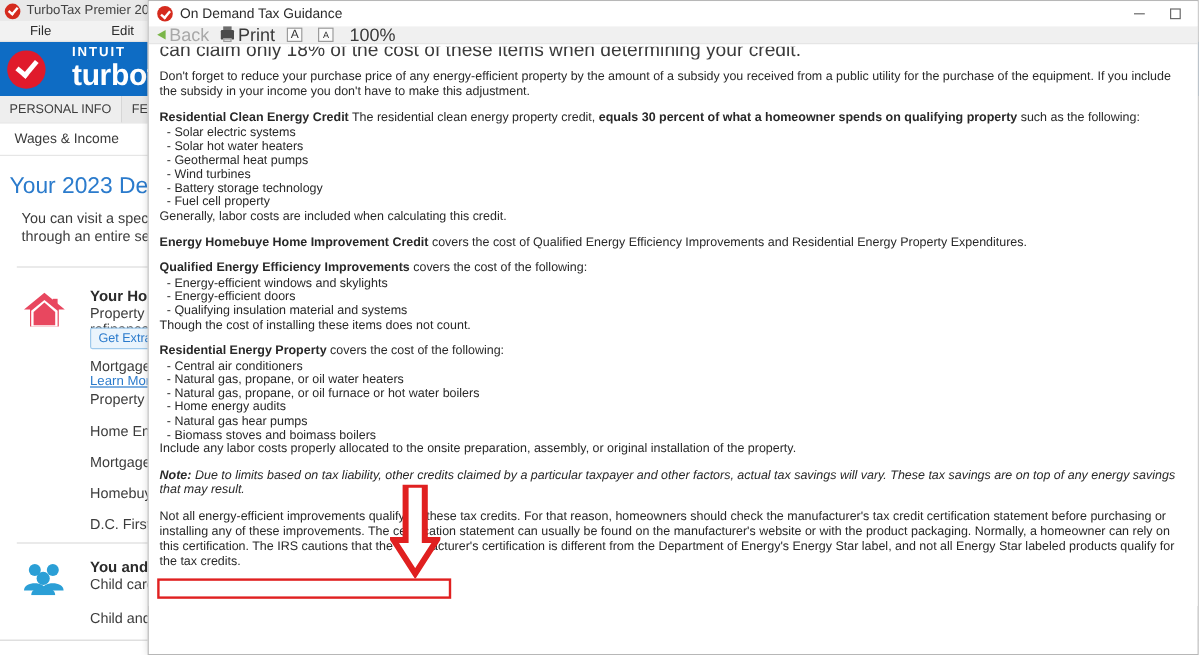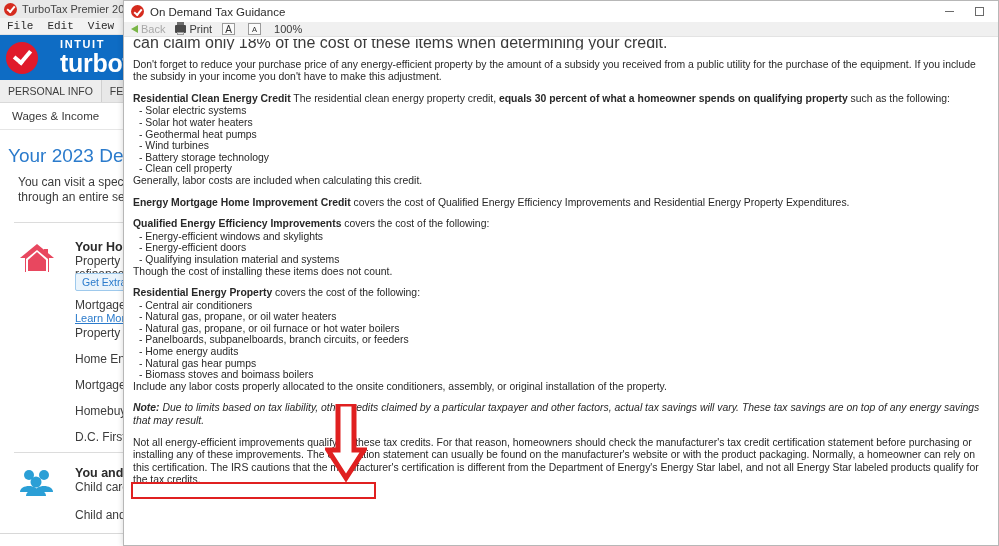--- a/index.html
+++ b/index.html
@@ -23,21 +23,21 @@
   #tt-titlebar .tt-logo::after{
     content:"";position:absolute;left:3px;top:3px;width:6px;height:3px;
     border-left:2px solid #fff;border-bottom:2px solid #fff;transform:rotate(-50deg);
   }
   #tt-titlebar .tt-title{font-size:11px;color:#444;white-space:nowrap;}
 
   #tt-menubar{
     position:absolute;left:0;top:18px;width:999px;height:17px;background:#f2f2f2;
     display:flex;align-items:center;box-sizing:border-box;border-bottom:1px solid #e2e2e2;
   }
-  #tt-menubar .mi{font-size:11px;color:#2b2b2b;padding:0 7px;white-space:nowrap;font-family:Liberation Mono, monospace;}
+  #tt-menubar .mi{font-size:11px;color:#2b2b2b;padding:0 25px;white-space:nowrap;}
 
   #tt-brandbar{
     position:absolute;left:0;top:35px;width:999px;height:45px;background:#0e6cc4;
     display:flex;align-items:center;box-sizing:border-box;padding-left:6px;
   }
   #tt-brandcheck{
     width:32px;height:32px;border-radius:50%;background:#e01a2b;position:relative;flex:0 0 auto;margin-right:6px;
   }
   #tt-brandcheck::after{
     content:"";position:absolute;left:8px;top:8px;width:13px;height:7px;
@@ -124,21 +124,21 @@
     width:30px;height:21px;display:flex;align-items:center;justify-content:center;color:#5a5a5a;font-size:11px;
   }
   .wb-min{display:block;width:9px;height:1px;background:#6a6a6a;}
   .wb-max{display:block;width:9px;height:9px;border:1px solid #6a6a6a;box-sizing:border-box;}
 
   #odtg-toolbar{
     position:absolute;left:0;top:21px;width:874px;height:15px;background:#f0f0f0;display:flex;align-items:center;
     padding-left:7px;box-sizing:border-box;border-bottom:1px solid #e3e3e3;
   }
   #odtg-toolbar .tbitem{display:flex;align-items:center;margin-right:10px;white-space:nowrap;}
-  #odtg-toolbar .tblabel{font-size:11px;color:#3a3a3a;}
+  #odtg-toolbar .tblabel{font-size:15px;color:#3a3a3a;}
   #odtg-toolbar .tblabel.dim{color:#a8a8a8;}
   .back-arrow{
     width:0;height:0;border-top:4px solid transparent;border-bottom:4px solid transparent;
     border-right:7px solid #7ab648;margin-right:3px;
   }
   .printer-ic{
     width:11px;height:8px;background:#4a4a4a;border-radius:1px;margin-right:3px;position:relative;
   }
   .printer-ic::before{content:"";position:absolute;left:2px;top:-3px;width:7px;height:3px;background:#6d6d6d;}
   .printer-ic::after{content:"";position:absolute;left:2px;bottom:-2px;width:7px;height:3px;background:#e9e9e9;border:1px solid #9a9a9a;box-sizing:border-box;}
@@ -308,45 +308,44 @@
 
     <p class="p">Don't forget to reduce your purchase price of any energy-efficient property by the amount of a subsidy you received from a public utility for the purchase of the equipment. If you include the subsidy in your income you don't have to make this adjustment.</p>
 
     <p class="p tight"><span class="b">Residential Clean Energy Credit</span><span> The residential clean energy property credit, </span><span class="b">equals 30 percent of what a homeowner spends on qualifying property</span><span> such as the following:</span></p>
     <div class="li-group">
       <div class="li">- Solar electric systems</div>
       <div class="li">- Solar hot water heaters</div>
       <div class="li">- Geothermal heat pumps</div>
       <div class="li">- Wind turbines</div>
       <div class="li">- Battery storage technology</div>
-      <div class="li">- Clean cell property</div>
+      <div class="li">- Fuel cell property</div>
     </div>
     <p class="p">Generally, labor costs are included when calculating this credit.</p>
 
-    <p class="p"><span class="b">Energy Mortgage Home Improvement Credit</span><span>  covers the cost of Qualified Energy Efficiency Improvements and Residential Energy Property Expenditures.</span></p>
+    <p class="p"><span class="b">Energy Homebuye Home Improvement Credit</span><span>  covers the cost of Qualified Energy Efficiency Improvements and Residential Energy Property Expenditures.</span></p>
 
     <p class="p tight"><span class="b">Qualified Energy Efficiency Improvements</span><span> covers the cost of the following:</span></p>
     <div class="li-group">
       <div class="li">- Energy-efficient windows and skylights</div>
       <div class="li">- Energy-efficient doors</div>
       <div class="li">- Qualifying insulation material and systems</div>
     </div>
     <p class="p">Though the cost of installing these items does not count.</p>
 
     <p class="p tight"><span class="b">Residential Energy Property</span><span> covers the cost of the following:</span></p>
     <div class="li-group">
       <div class="li">- Central air conditioners</div>
       <div class="li">- Natural gas, propane, or oil water heaters</div>
       <div class="li">- Natural gas, propane, or oil furnace or hot water boilers</div>
-      <div class="li">- Panelboards, subpanelboards, branch circuits, or feeders</div>
       <div class="li">- Home energy audits</div>
       <div class="li">- Natural gas hear pumps</div>
       <div class="li">- Biomass stoves and boimass boilers</div>
     </div>
-    <p class="p">Include any labor costs properly allocated to the onsite conditioners, assembly, or original installation of the property.</p>
+    <p class="p">Include any labor costs properly allocated to the onsite preparation, assembly, or original installation of the property.</p>
 
     <p class="p"><span class="b i">Note:</span><span class="i"> Due to limits based on tax liability, other credits claimed by a particular taxpayer and other factors, actual tax savings will vary. These tax savings are on top of any energy savings that may result.</span></p>
 
     <p class="p">Not all energy-efficient improvements qualify for these tax credits. For that reason, homeowners should check the manufacturer's tax credit certification statement before purchasing or installing any of these improvements. The certification statement can usually be found on the manufacturer's website or with the product packaging. Normally, a homeowner can rely on this certification. The IRS cautions that the manufacturer's certification is different from the Department of Energy's Energy Star label, and not all Energy Star labeled products qualify for the tax credits.</p>
 
   </div>
 
 </div>
 
 <div id="anno-rect"></div>

